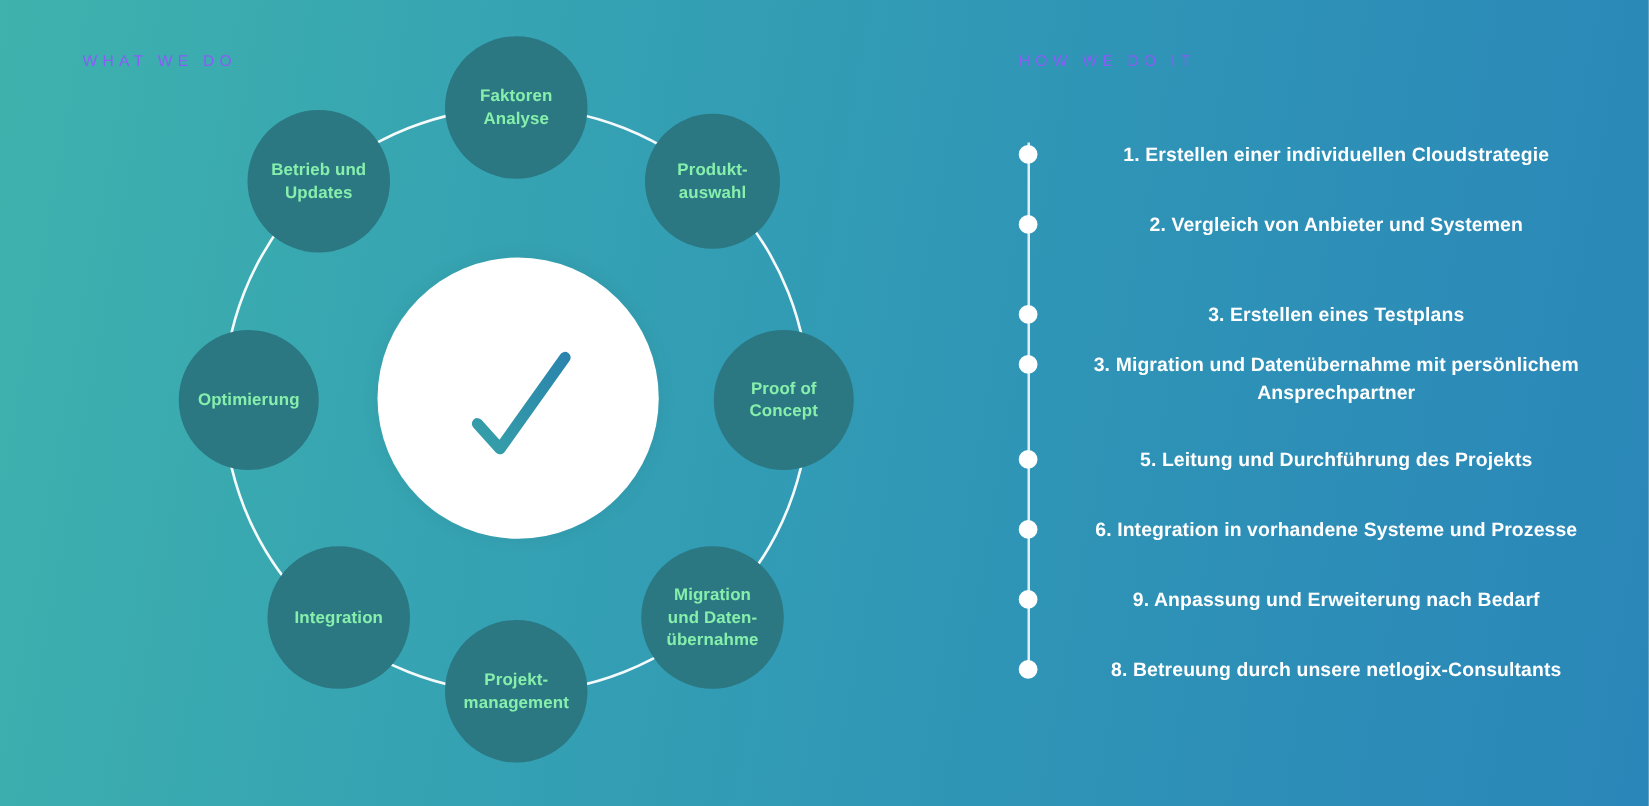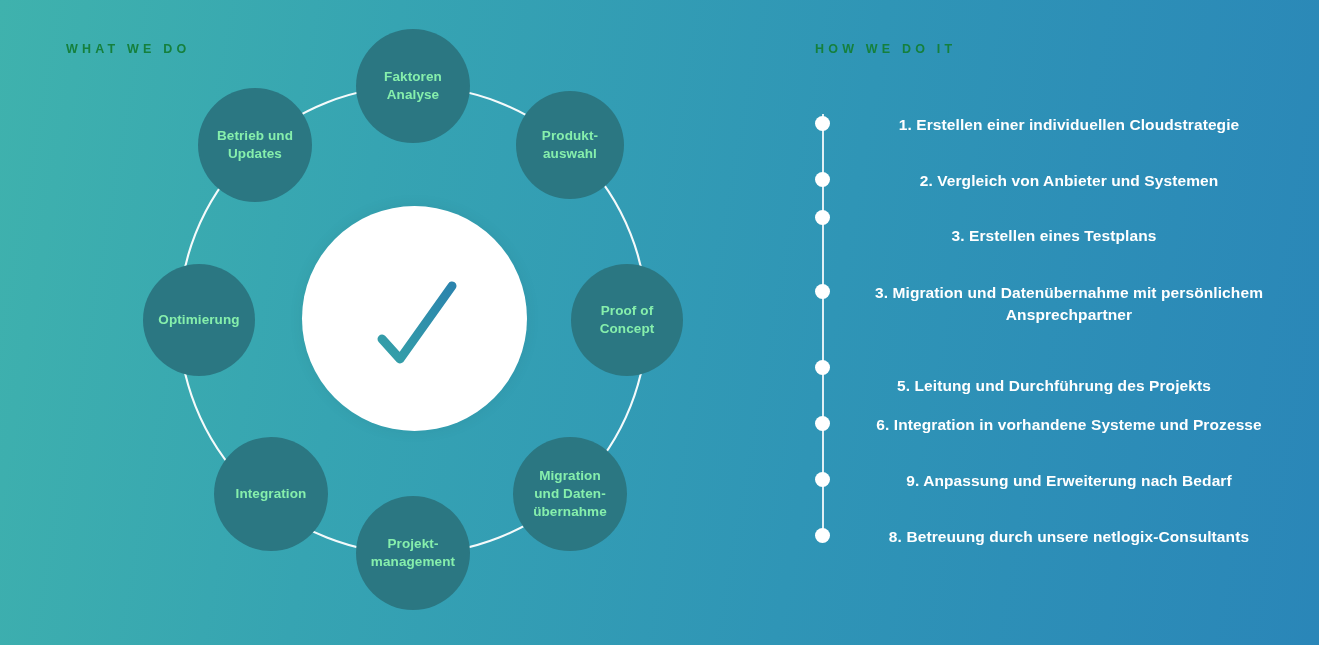--- a/index.html
+++ b/index.html
@@ -11,23 +11,23 @@
   }
   body {
     background:linear-gradient(100deg,#3fb2ad 0%, #36a4b2 28%, #2f95b6 62%, #2a86b8 100%);
     position:relative;
   }
 
   
   .kicker {
     position:absolute;
     font-size:12.5px;
-    font-weight:700;
+    font-weight:400;
     letter-spacing:4.2px;
-    color:#15803d;
+    color:#8b5cf6;
     white-space:nowrap;
   }
   #kicker-left  { left:66px;  top:42px; }
   #kicker-right { left:815px; top:42px; }
 
   
   #cycle {
     position:absolute;
     left:118px; top:10px;
     width:580px; height:625px;
@@ -163,30 +163,30 @@
   <div id="timeline-rail"></div>
   <div id="step-host">
       <div class="step" style="top: 10px;">
         <div class="dot"></div>
         <div class="step-text">1. Erstellen einer individuellen Cloudstrategie</div>
       </div>
       <div class="step" style="top: 66px;">
         <div class="dot"></div>
         <div class="step-text">2. Vergleich von Anbieter und Systemen</div>
       </div>
-      <div class="step" style="top: 104px; flex-direction: column;">
+      <div class="step" style="top: 138px;">
         <div class="dot"></div>
         <div class="step-text">3. Erstellen eines Testplans</div>
       </div>
       <div class="step" style="top: 178px;">
         <div class="dot"></div>
         <div class="step-text">3. Migration und Datenübernahme mit persönlichem
 Ansprechpartner</div>
       </div>
-      <div class="step" style="top: 254px; flex-direction: column;">
+      <div class="step" style="top: 254px;">
         <div class="dot"></div>
         <div class="step-text">5. Leitung und Durchführung des Projekts</div>
       </div>
       <div class="step" style="top: 310px;">
         <div class="dot"></div>
         <div class="step-text">6. Integration in vorhandene Systeme und Prozesse</div>
       </div>
       <div class="step" style="top: 366px;">
         <div class="dot"></div>
         <div class="step-text">9. Anpassung und Erweiterung nach Bedarf</div>

